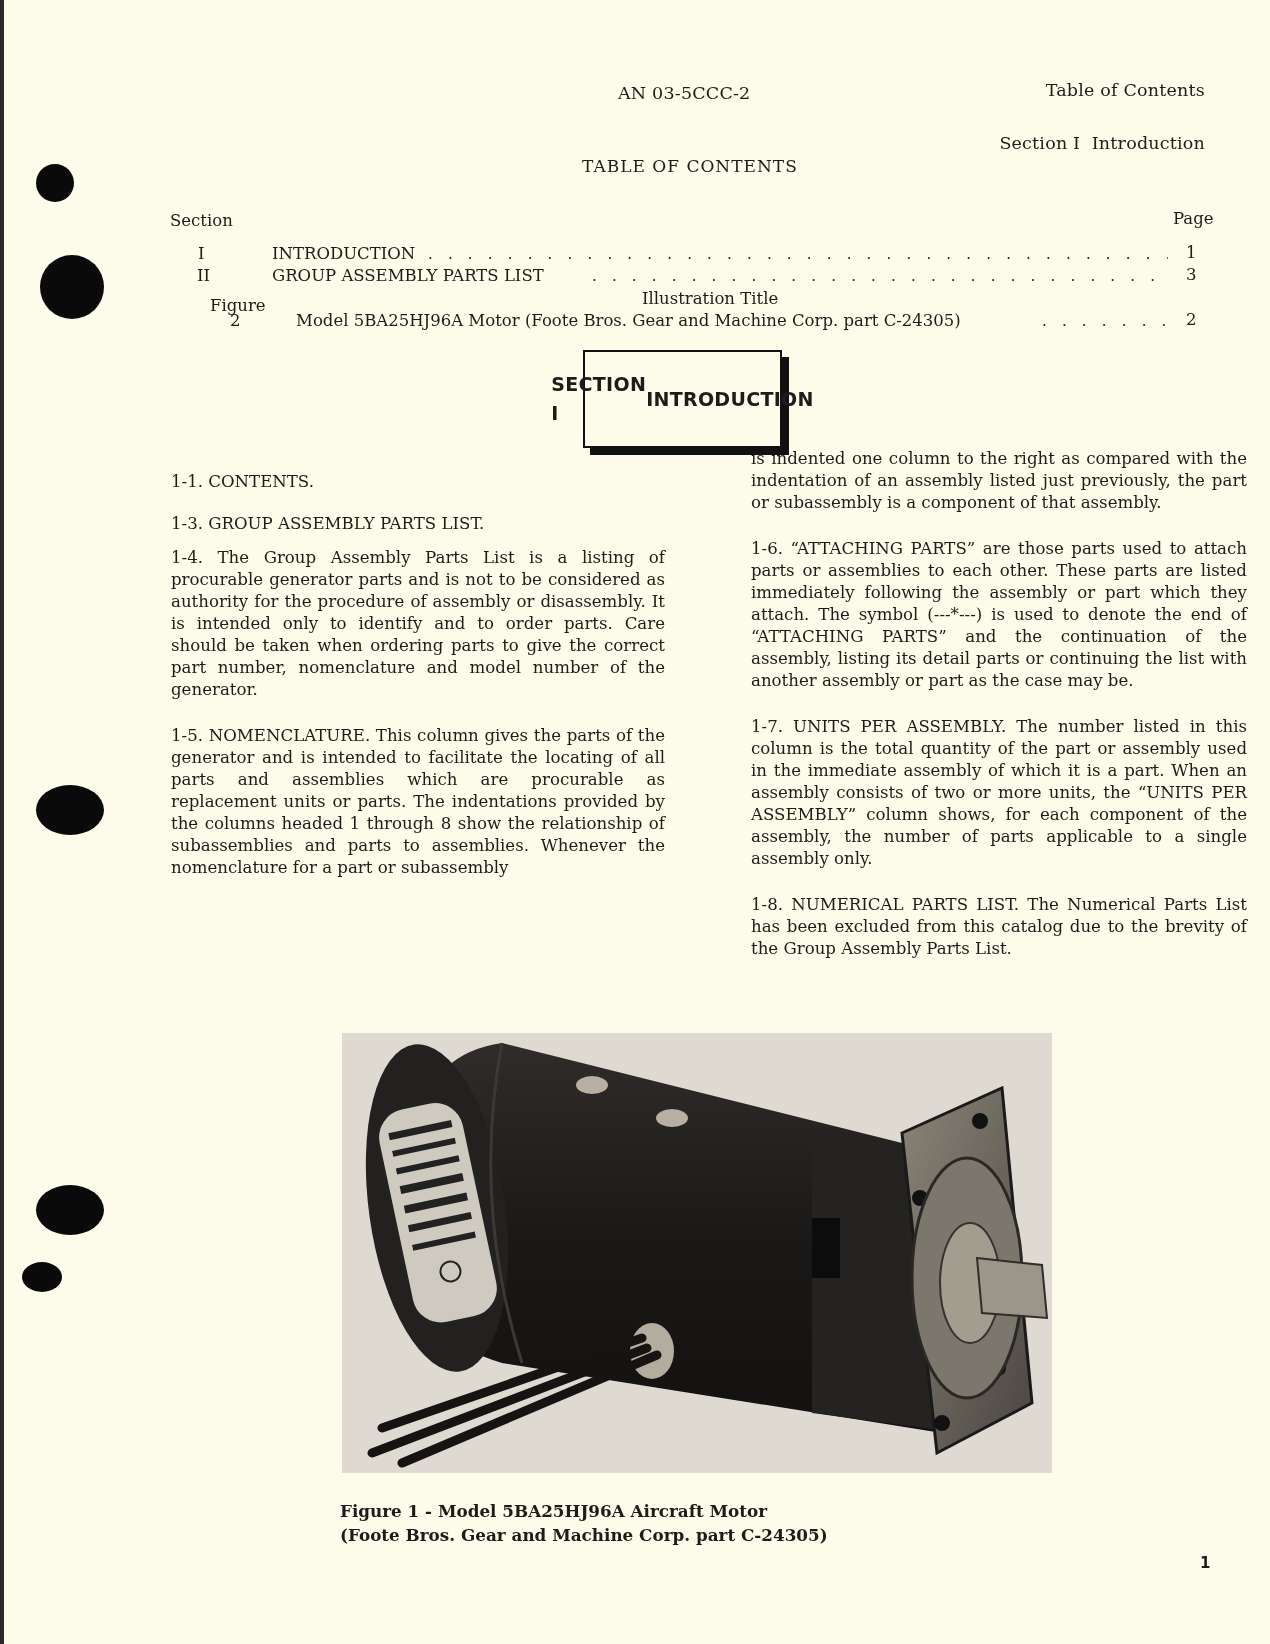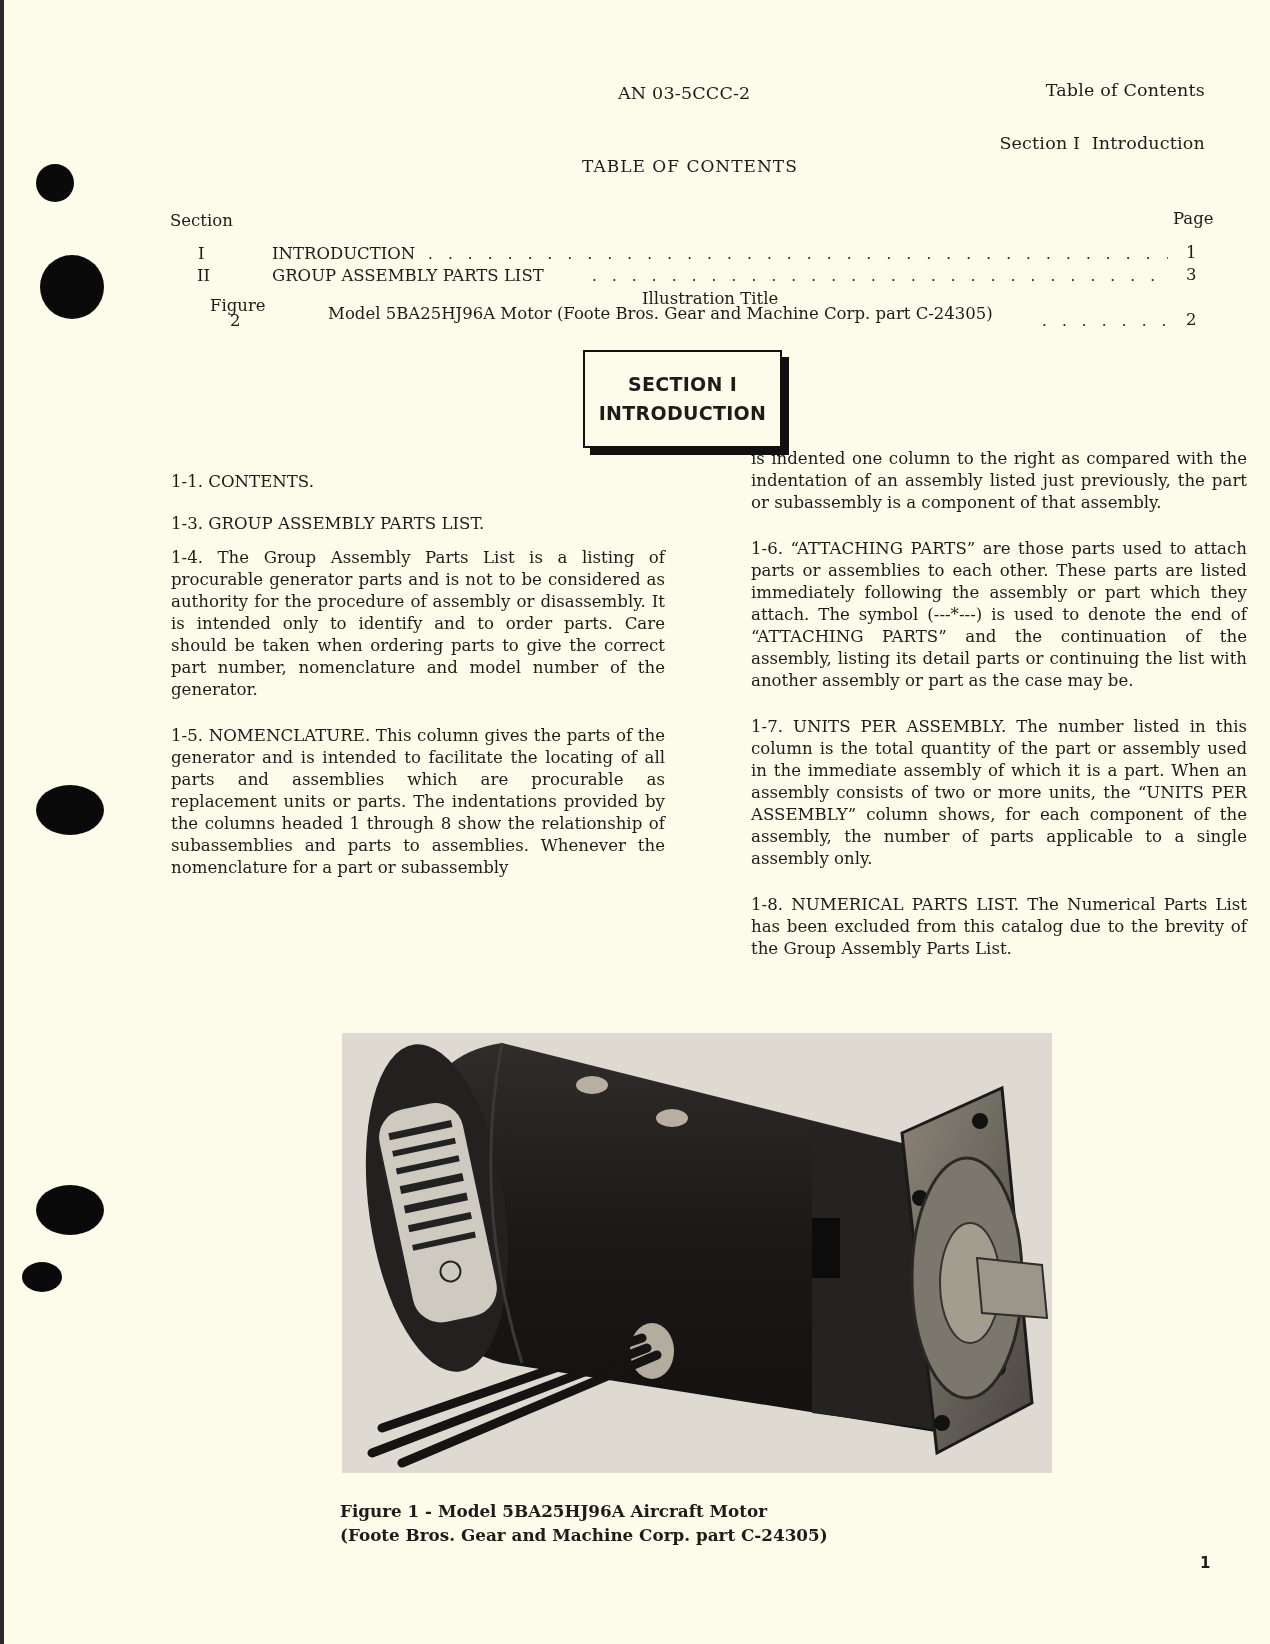--- a/index.html
+++ b/index.html
@@ -13,21 +13,21 @@
   .punch { position:absolute; background:#0a0a0a; border-radius:50%; }
   .abs { position:absolute; }
   .hdr { font-size:17.5px; letter-spacing:0.2px; }
   .toc-title { font-size:17px; letter-spacing:1px; }
   .toc { font-size:16.5px; }
   .dots { position:absolute; overflow:hidden; white-space:nowrap; letter-spacing:5.2px; font-size:15px; }
   .sec-box {
     position:absolute; left:583px; top:350px; width:195px; height:94px;
     border:2px solid #111; background:#fdfbea;
     box-shadow:7px 7px 0 #111;
-    display:flex; flex-direction:column; align-items:center; justify-content:center;
+    display:flex; align-items:center; justify-content:center;
     font-family:"DejaVu Sans", "Liberation Sans", sans-serif; font-weight:bold;
     font-size:19px; line-height:29px; letter-spacing:0.3px;
   }
   .col { position:absolute; font-size:16.6px; line-height:22px; text-align:justify; }
   .col p { margin:0 0 20px 0; }
   .col p.last { margin-bottom:0; }
   .photo {
     position:absolute; left:342px; top:1033px; width:710px; height:440px;
     background:#dedad2; overflow:hidden;
   }
@@ -65,21 +65,21 @@
     <div class="abs toc" style="left:272px;top:266px;">GROUP ASSEMBLY PARTS LIST</div>
     <div class="dots" style="left:592px;top:267px;width:576px;">. . . . . . . . . . . . . . . . . . . . . . . . . . . . . . . . . . . . . . . . . . . . . . . . . . . . .</div>
     <div class="abs toc" style="left:1186px;top:265px;">3</div>
   </div>
 
   <div class="abs toc" style="left:210px;top:296px;">Figure</div>
   <div class="abs toc" style="left:642px;top:289px;">Illustration Title</div>
 
   <div>
     <div class="abs toc" style="left:230px;top:311px;">2</div>
-    <div class="abs toc" style="left:296px;top:304px;margin-left:32px;">Model 5BA25HJ96A Motor (Foote Bros. Gear and Machine Corp. part C-24305)</div>
+    <div class="abs toc" style="left:296px;top:311px;">Model 5BA25HJ96A Motor (Foote Bros. Gear and Machine Corp. part C-24305)</div>
     <div class="dots" style="left:1042px;top:312px;width:126px;">. . . . . . . . . . . . .</div>
     <div class="abs toc" style="left:1186px;top:310px;">2</div>
   </div>
 </div>
 
 <div class="sec-box">
   <div>SECTION I</div>
   <div>INTRODUCTION</div>
 </div>
 

